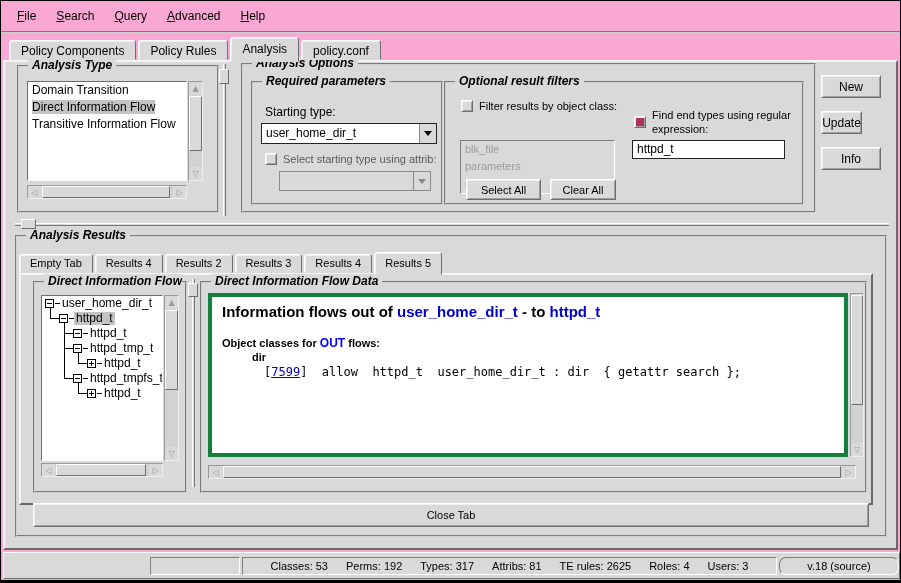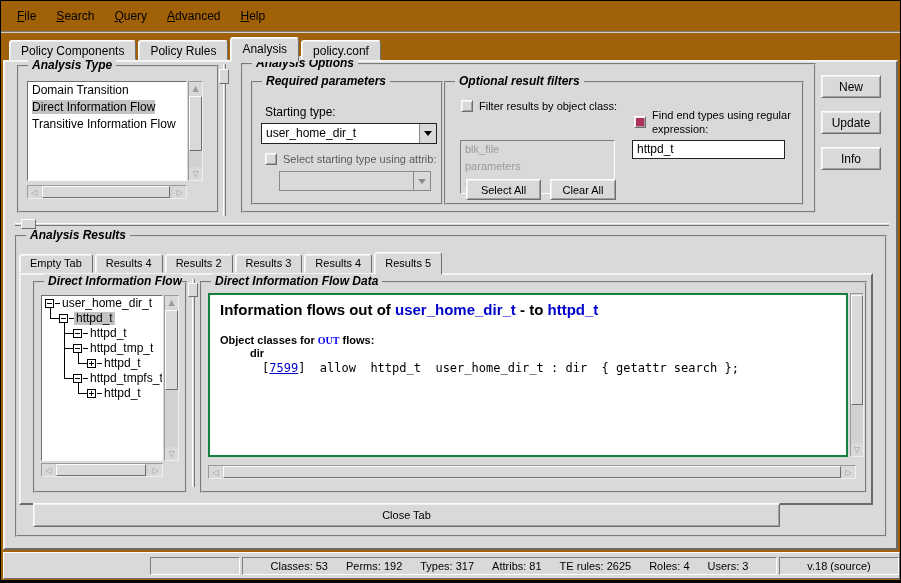--- a/index.html
+++ b/index.html
@@ -1,18 +1,18 @@
 <!DOCTYPE html>
 <html><head>
 <meta charset="utf-8">
 <style>
   html,body{margin:0;padding:0;background:#b0b0b0;}
   *{box-sizing:border-box;}
   .window{
-    position:relative;width:901px;height:583px;background:#a16207;
+    position:relative;width:901px;height:583px;background:#f9a8d4;
     border:1px solid #000;border-bottom:3px solid #000;overflow:hidden;
     font-family:"Liberation Sans","DejaVu Sans",sans-serif;color:#000;
   }
   
   .menubar{position:absolute;left:0;top:0;right:0;height:32px;display:flex;align-items:center;
     padding-left:6px;border-bottom:2px groove #cfcfcf;}
   .menu-item{padding:3px 10px;font-size:12px;cursor:default;}
   
   .tabbar{position:absolute;left:8px;top:36px;height:23px;display:flex;align-items:flex-end;z-index:5;}
   .tab{background:#d9d9d9;border:1px solid;border-color:#fdfdfd #6e6e6e transparent #fdfdfd;
@@ -74,24 +74,24 @@
   .vl{position:absolute;width:1px;background:#000;top:0;bottom:0;}
   .vl.half{bottom:auto;height:8px;}
   .vl.stub{top:12px;bottom:0;}
   .hl{position:absolute;height:1px;background:#000;top:7px;}
   .tbox{position:absolute;top:3px;width:9px;height:9px;background:#fff;border:1px solid #000;z-index:2;}
   .tbox .bh{position:absolute;left:1px;right:1px;top:3px;height:1px;background:#000;}
   .tbox .bv{position:absolute;top:1px;bottom:1px;left:3px;width:1px;background:#000;}
   .tlabel{position:absolute;top:1px;line-height:13px;white-space:nowrap;padding:0 2px;}
   .tlabel.sel{background:#c3c3c3;}
   
-  .textw{position:absolute;background:#fff;border:2px solid #15803d;overflow:hidden;padding:6px 0 0 10px;}
+  .textw{position:absolute;background:#fff;border:4px solid #15803d;overflow:hidden;padding:6px 0 0 10px;}
   .tw-header{font-size:15px;font-weight:bold;white-space:pre;}
   .tw-classes{margin-top:16px;font-size:11px;font-weight:bold;white-space:pre;display:flex;align-items:center;}
-  .tw-out{font-size:10px;color:#0000ff;font-family:Liberation Serif, serif;}
+  .tw-out{font-size:12px;color:#0000ff;}
   .tw-dir{font-size:11px;font-weight:bold;margin:1px 0 0 30px;}
   .tw-rule{font-family:"DejaVu Sans Mono",monospace;font-size:12px;margin:2px 0 0 42px;white-space:pre;}
   .blue{color:#0000cc;}
   .link{color:#0000cc;text-decoration:underline;}
   
   .statusbar{position:absolute;left:2px;top:551px;width:897px;height:27px;background:#d9d9d9;
     border:1px solid;border-color:#fdfdfd #6e6e6e #6e6e6e #fdfdfd;}
   .sbox{position:absolute;top:4px;height:18px;border:1px solid;border-color:#7e7e7e #fdfdfd #fdfdfd #7e7e7e;
     display:flex;align-items:center;justify-content:center;font-size:11px;}
   .stats span{margin:0 9px;white-space:nowrap;}
@@ -173,21 +173,21 @@
           </div>
         <div class="btn" style="left:20px;top:96px;width:75px;height:21px;font-size:11px;">Select All</div>
         <div class="btn" style="left:104px;top:96px;width:66px;height:21px;font-size:11px;">Clear All</div>
         <div class="checkbox checked" style="left:188px;top:33px;"></div>
         <div class="label" style="left:206px;top:25px;width:152px;white-space:normal;line-height:14px;">Find end types using regular expression:</div>
         <div class="entry" style="left:186px;top:57px;width:153px;height:19px;">httpd_t</div>
       </div>
     </div>
 
     <div class="btn" style="left:816px;top:13px;width:60px;height:23px;">New</div>
-    <div class="btn" style="left:816px;top:49px;width:60px;height:23px;">Update</div>
+    <div class="btn" style="left:816px;top:49px;width:41px;height:23px;">Update</div>
     <div class="btn" style="left:816px;top:85px;width:60px;height:23px;">Info</div>
 
     <div class="sash-h" style="left:10px;top:161px;width:874px;"></div>
     <div class="sash-handle" style="left:16px;top:157px;width:15px;height:10px;"></div>
 
     <div class="lf" style="left:10px;top:173px;width:872px;height:302px;">
       <span class="lf-title">Analysis Results</span>
 
       <div class="rtabbar" id="resulttabs">
           <div class="rtab">Empty Tab</div>
@@ -302,30 +302,30 @@
             <div class="sb-btn" style="left:0;bottom:0;width:12px;height:13px;">▽</div>
           </div>
           <div class="hsb" style="left:6px;top:182px;width:648px;height:14px;">
             <div class="sb-btn" style="left:0;top:0;width:13px;height:12px;">◁</div>
             <div class="sb-thumb" style="left:14px;top:0;width:618px;height:12px;"></div>
             <div class="sb-btn" style="right:0;top:0;width:13px;height:12px;">▷</div>
           </div>
         </div>
       </div>
 
-      <div class="btn" style="left:16px;top:266px;width:747px;height:24px;font-size:11px;">Close Tab</div>
+      <div class="btn" style="left:16px;top:266px;width:836px;height:24px;font-size:11px;">Close Tab</div>
     </div>
   </div>
 
   <div class="statusbar">
     <div class="sbox" style="left:146px;width:90px;"></div>
     <div class="sbox stats" style="left:238px;width:535px;" id="statbox">
         <span>Classes: 53</span>
         <span>Perms: 192</span>
         <span>Types: 317</span>
         <span>Attribs: 81</span>
         <span>TE rules: 2625</span>
         <span>Roles: 4</span>
         <span>Users: 3</span>
       </div>
-    <div class="sbox" style="left:775px;width:120px;">v.18 (source)</div>
+    <div class="sbox" style="left:775px;width:120px;border-radius:7px;">v.18 (source)</div>
   </div>
 </div>
 
 </body></html>

